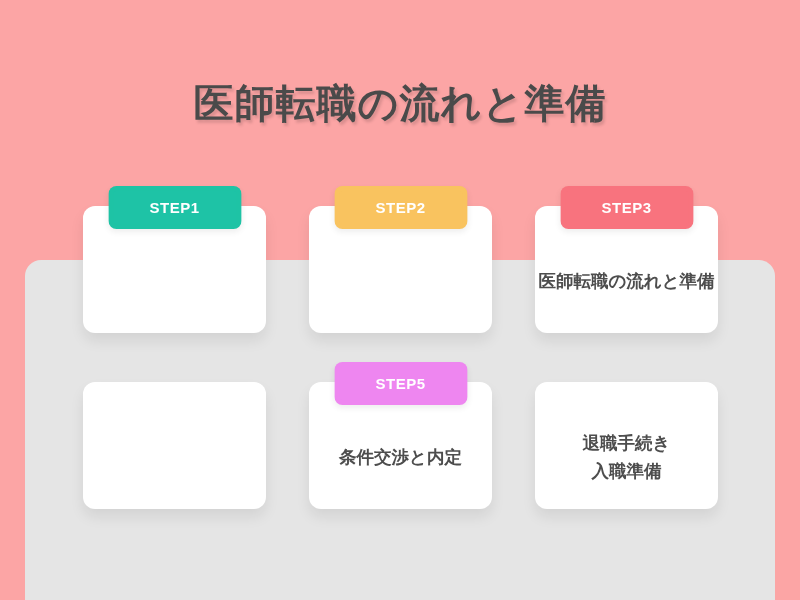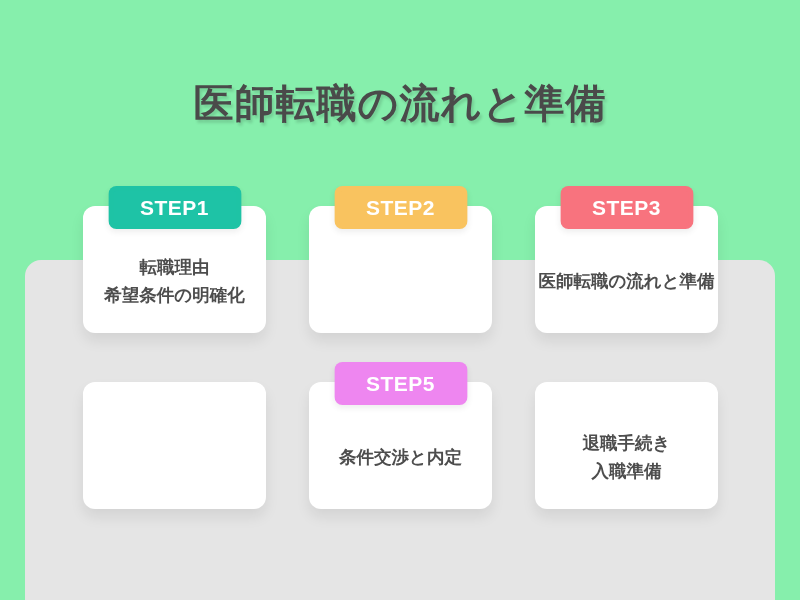--- a/index.html
+++ b/index.html
@@ -4,21 +4,21 @@
 <style>
   html, body {
     margin: 0;
     padding: 0;
   }
   .stage {
     position: relative;
     width: 800px;
     height: 600px;
     overflow: hidden;
-    background: #86efac;
+    background: #fca5a5;
     font-family: "Liberation Sans", "DejaVu Sans", sans-serif;
   }
   .panel {
     position: absolute;
     left: 25px;
     top: 260px;
     width: 750px;
     height: 370px;
     border-radius: 16px;
     background: #e5e5e5;
@@ -65,21 +65,21 @@
     transform: translateX(-50%);
     width: 133px;
     height: 43px;
     box-sizing: border-box;
     border: 5px solid transparent;
     border-radius: 8px;
     display: flex;
     align-items: center;
     justify-content: center;
     color: #ffffff;
-    font-size: 21px;
+    font-size: 15px;
     font-weight: 800;
     letter-spacing: 0.5px;
     box-shadow: 0 3px 6px rgba(0,0,0,0.07);
   }
   .card-text {
     font-size: 17.5px;
     font-weight: 700;
     color: #4d4d4d;
     line-height: 1.55;
     text-align: center;
@@ -91,22 +91,20 @@
 
 <div class="stage">
   <div class="panel"></div>
 
   <h1 class="title">医師転職の流れと準備</h1>
 
   <div class="grid">
 
     <div class="card">
       <div class="badge" style="background-color: rgb(30, 195, 166); border-color: rgba(30, 195, 166, 0.4);">STEP1</div>
-      <div class="card-text">転職理由
-希望条件の明確化</div>
     </div>
 
     <div class="card">
       <div class="badge" style="background-color: rgb(249, 195, 95); border-color: rgba(249, 195, 95, 0.45);">STEP2</div>
     </div>
 
     <div class="card">
       <div class="badge" style="background-color: rgb(248, 115, 126); border-color: rgba(248, 115, 126, 0.45);">STEP3</div>
       <div class="card-text">医師転職の流れと準備</div>
     </div>

